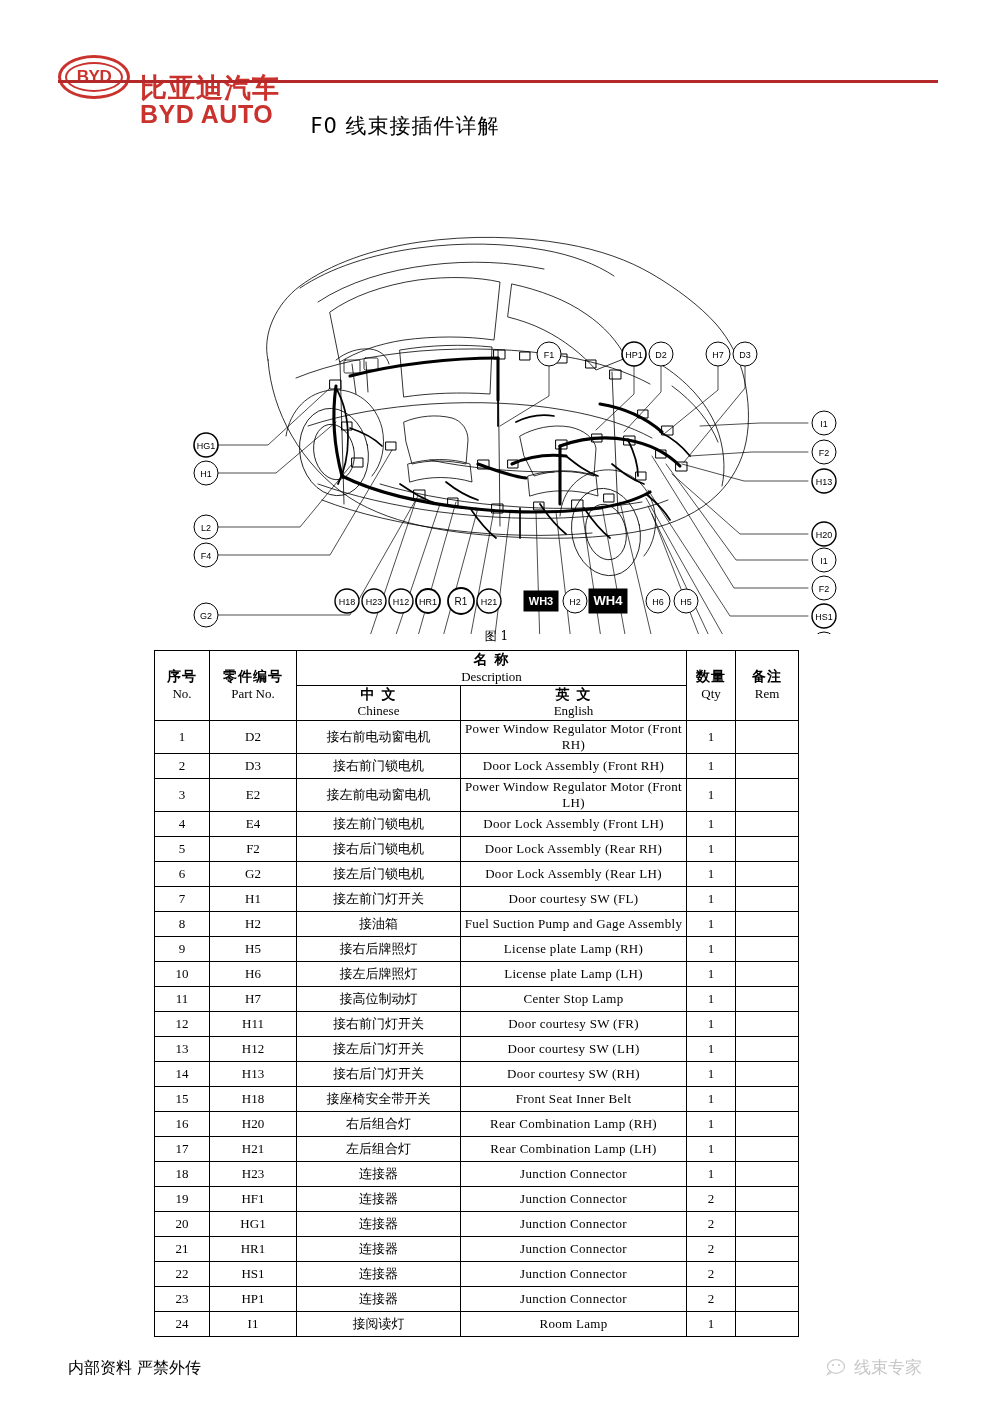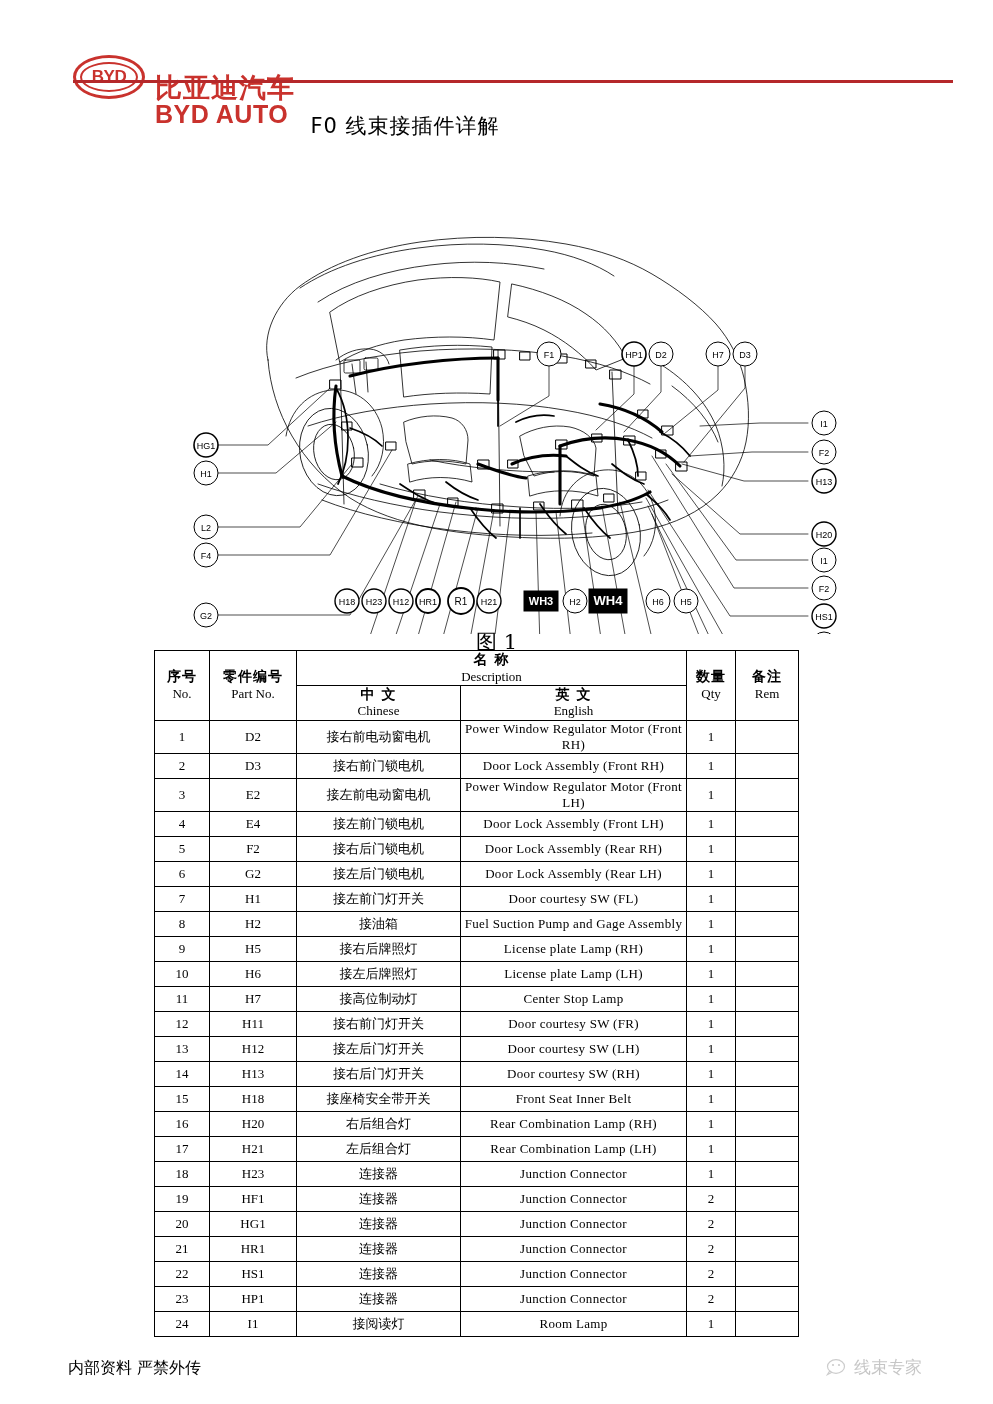--- a/index.html
+++ b/index.html
@@ -11,21 +11,21 @@
     width: 993px;
     height: 1404px;
     position: relative;
     font-family: "Liberation Serif", "DejaVu Serif", serif;
     overflow: hidden;
   }
 
   
   #header {
     position: absolute;
-    left: 15px; top: 0;
+    left: 0; top: 0;
     width: 972px; height: 100px;
   }
   #logo-block {
     position: absolute;
     left: 58px; top: 26px;
     display: flex;
     align-items: center;
     gap: 10px;
   }
   #byd-emblem {
@@ -129,21 +129,21 @@
     position: absolute;
     left: 0; top: 164px;
     width: 809px; height: 470px;
   }
   #diagram-svg { display: block; }
   #figure-caption {
     position: absolute;
     left: 0; top: 628px;
     width: 993px;
     text-align: center;
-    font-size: 21px;
+    font-size: 12px;
     font-family: "DejaVu Serif", serif;
   }
 
   
   #parts-table {
     position: absolute;
     left: 154px; top: 650px;
     border-collapse: collapse;
     font-family: "Liberation Serif", serif;
     background: #fff;

